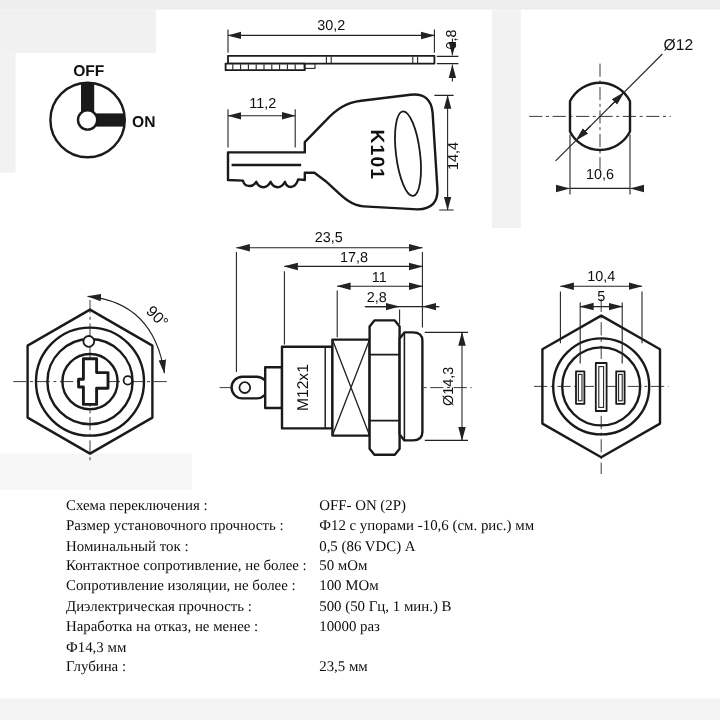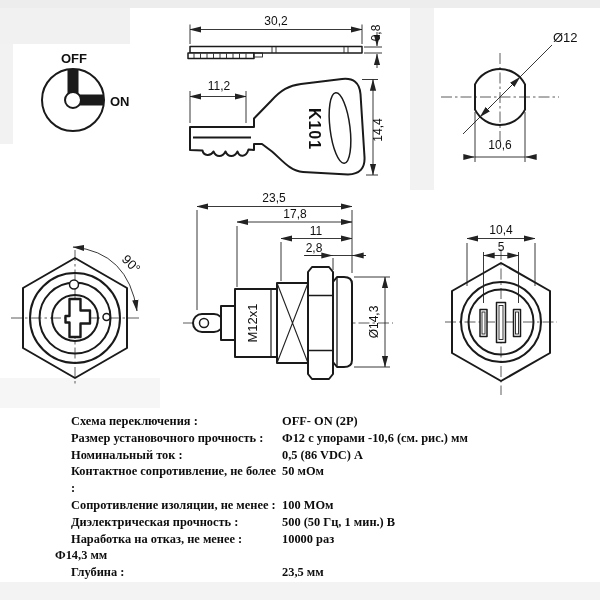--- a/index.html
+++ b/index.html
@@ -22,22 +22,22 @@
   text.sw  { font:700 13px "Liberation Sans", sans-serif; fill:#101010; }
   text.mark{ font:600 16px "Liberation Sans", sans-serif; fill:#101010; letter-spacing:1px; }
   .patch { position:absolute; }
   
   #spec-table {
     position:absolute; left:55px; top:413px; width:520px;
     font-family:"Liberation Serif", serif; font-size:12.4px; line-height:16.8px;
     color:#0d0d0d;
   }
   .spec-row { display:flex; }
-  .spec-label { width:211px; font-weight:bold; flex:0 0 auto;margin-left:16px; }
-  .spec-value { flex:1 1 auto;font-weight:bold; }
+  .spec-label { width:211px; font-weight:normal; flex:0 0 auto; }
+  .spec-value { flex:1 1 auto; }
 </style>
 </head>
 <body>
 
 <div id="stage">
 
   <div class="patch" style="left:0;top:0;width:600px;height:8px;background:#ededed"></div>
   <div class="patch" style="left:0;top:8px;width:130px;height:36px;background:#f1f1f1"></div>
   <div class="patch" style="left:0;top:44px;width:13px;height:100px;background:#f2f2f2"></div>
   <div class="patch" style="left:410px;top:8px;width:24px;height:182px;background:#f2f2f2"></div>
@@ -219,21 +219,21 @@
     </div>
     <div class="spec-row">
       <div class="spec-label">Номинальный ток :</div>
       <div class="spec-value">0,5 (86 VDC) А</div>
     </div>
     <div class="spec-row">
       <div class="spec-label">Контактное сопротивление, не более :</div>
       <div class="spec-value">50 мОм</div>
     </div>
     <div class="spec-row">
-      <div class="spec-label">Сопротивление изоляции, не менее :</div>
+      <div class="spec-label">Сопротивление изоляции, не более :</div>
       <div class="spec-value">100 МОм</div>
     </div>
     <div class="spec-row">
       <div class="spec-label">Диэлектрическая прочность :</div>
       <div class="spec-value">500 (50 Гц, 1 мин.) В</div>
     </div>
     <div class="spec-row">
       <div class="spec-label">Наработка на отказ, не менее :</div>
       <div class="spec-value">10000 раз</div>
     </div>

